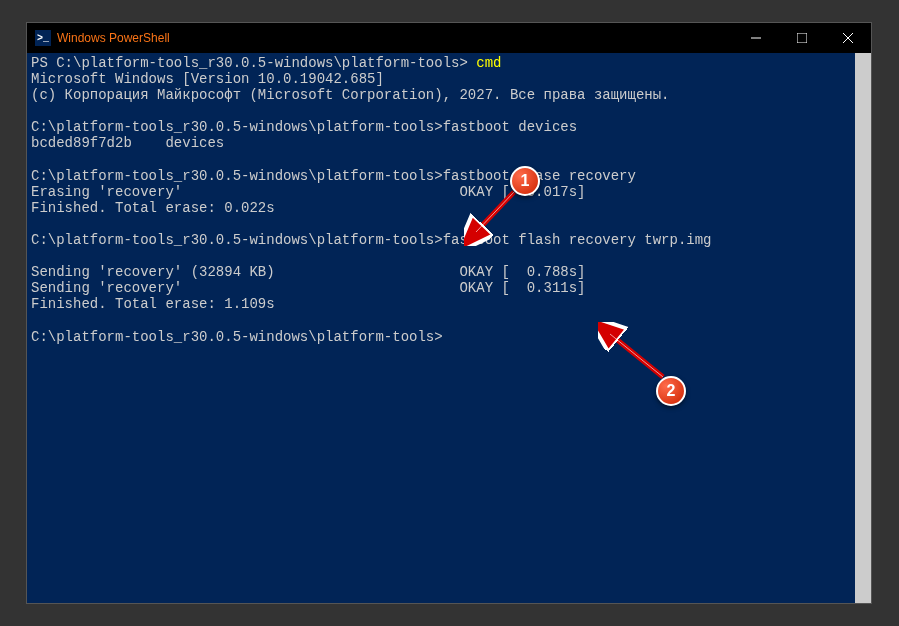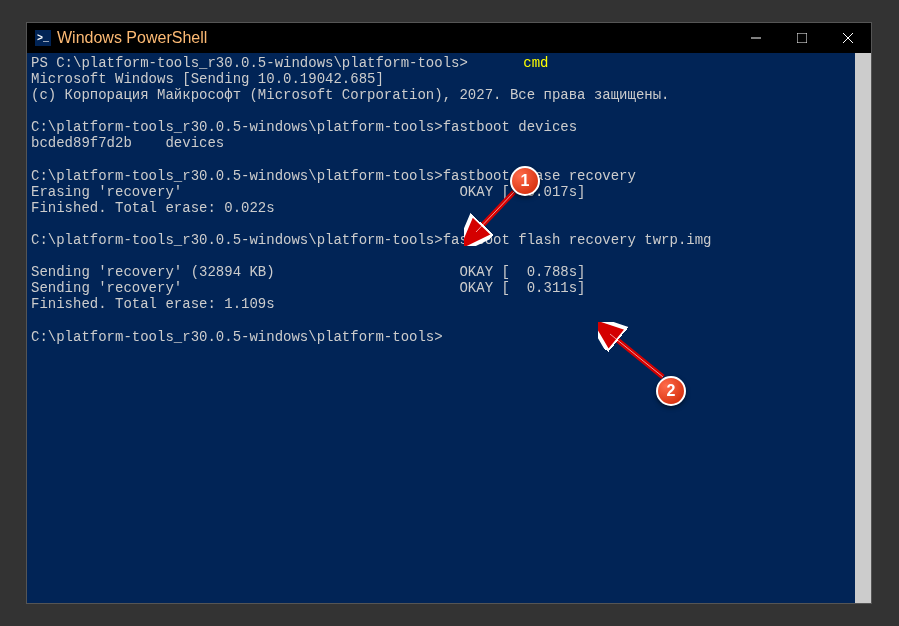--- a/index.html
+++ b/index.html
@@ -43,22 +43,22 @@
       height: 16px;
       background: #012456;
       display: flex;
       align-items: center;
       justify-content: center;
       font-size: 10px;
       color: #fff;
       font-weight: bold;
     }
     .titlebar-title {
-      color: #fdba74;
-      font-size: 16px;
+      color: #f97316;
+      font-size: 12px;
       font-family: 'Segoe UI', sans-serif;
     }
     .titlebar-buttons {
       display: flex;
       height: 100%;
     }
     .titlebar-btn {
       width: 46px;
       height: 100%;
       display: flex;
@@ -75,21 +75,20 @@
       color: #cccccc;
       font-size: 14px;
       line-height: 1.15;
       white-space: pre;
       overflow: hidden;
       position: relative;
       border-right: 16px solid #ccc;
     }
     .yellow-text {
       color: #ffff00;
-      margin-left: 47px;
     }
     .annotation {
       position: absolute;
       pointer-events: none;
     }
     .badge {
       position: absolute;
       width: 30px;
       height: 30px;
       border-radius: 50%;
@@ -127,21 +126,21 @@
       </div>
       <div class="titlebar-btn close">
         <svg width="10" height="10" viewBox="0 0 10 10">
             <line x1="0" y1="0" x2="10" y2="10" stroke="#fff" stroke-width="1"></line>
             <line x1="10" y1="0" x2="0" y2="10" stroke="#fff" stroke-width="1"></line>
           </svg>
       </div>
     </div>
   </div>
   <div class="terminal"><span>PS C:\platform-tools_r30.0.5-windows\platform-tools&gt; </span><span class="yellow-text">cmd</span>
-<span>Microsoft Windows [Sending 10.0.19042.685]</span>
+<span>Microsoft Windows [Version 10.0.19042.685]</span>
 <span>(c) Корпорация Майкрософт (Microsoft Corporation), 2027. Все права защищены.</span>
 
 <span>C:\platform-tools_r30.0.5-windows\platform-tools&gt;fastboot devices</span>
 <span>bcded89f7d2b    devices</span>
 
 <span>C:\platform-tools_r30.0.5-windows\platform-tools&gt;fastboot erase recovery</span>
 <span>Erasing 'recovery'                                 OKAY [  0.017s]</span>
 <span>Finished. Total erase: 0.022s</span>
 
 <span>C:\platform-tools_r30.0.5-windows\platform-tools&gt;fastboot flash recovery twrp.img</span>

